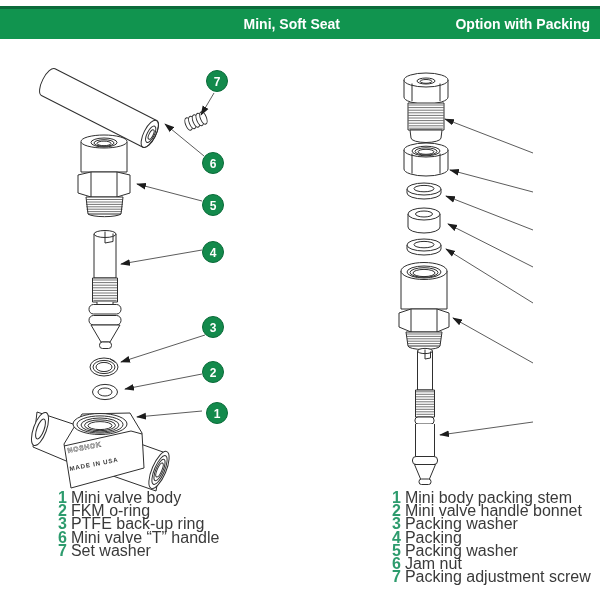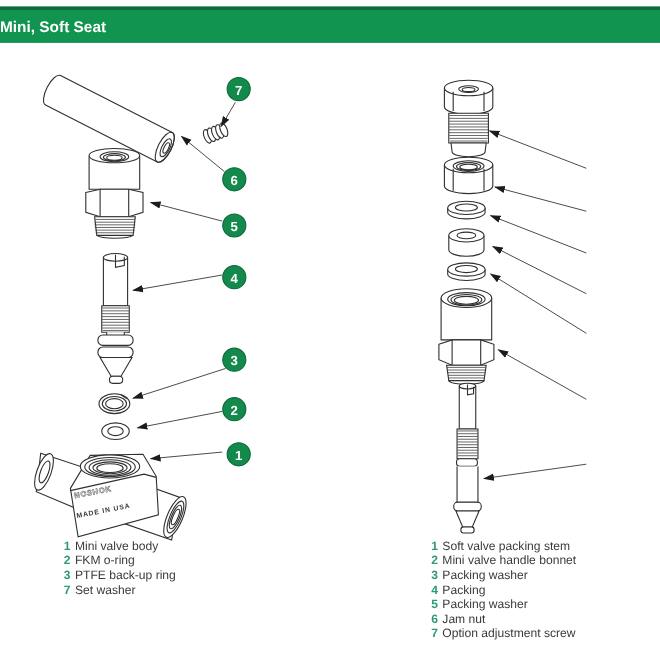--- a/index.html
+++ b/index.html
@@ -2,47 +2,48 @@
 <html><head>
 <meta charset="utf-8">
 <style>
   html,body{margin:0;padding:0;background:#ffffff;width:600px;height:600px;
     font-family:"Liberation Sans", sans-serif;overflow:hidden;}
   .page{position:relative;width:600px;height:600px;background:#fff;}
 
   .header-bar{position:absolute;left:0;top:6px;width:600px;height:33px;
     background:#11944F;border-top:3px solid #0B6B3A;box-sizing:border-box;}
   .header-title{position:absolute;top:0;height:25px;line-height:30px;
-    color:#ffffff;font-size:14px;font-weight:bold;text-align:left;}
+    color:#ffffff;font-size:14px;font-weight:bold;text-align:right;}
   .header-title.left{left:0;width:340px;}
   .header-title.right{left:330px;width:260px;}
 
   svg.art{position:absolute;left:0;top:0;}
   .ln{stroke:#2F2F2F;stroke-width:1;fill:none;}
   .fw{stroke:#2F2F2F;stroke-width:1;fill:#ffffff;}
   .thin{stroke:#3a3a3a;stroke-width:0.7;fill:none;}
   .leader{stroke:#4a4a4a;stroke-width:0.9;fill:none;}
 
   .callout{position:absolute;width:22px;height:22px;border-radius:50%;
     background:#138A4C;border:1px solid #0A6B39;color:#fff;font-size:12px;
     font-weight:bold;text-align:center;line-height:22px;box-sizing:border-box;}
 
-  .legend{position:absolute;width:250px;font-size:11px;color:#3a3a3a;}
+  .legend{position:absolute;width:250px;font-size:16px;color:#3a3a3a;}
   .legend .row{line-height:13.2px;white-space:nowrap;}
   .legend .num{color:#2D9B6D;font-weight:bold;margin-right:4px;}
   .legend.left{left:58px;top:491px;}
   .legend.right{left:392px;top:491px;}
 </style>
 </head>
 <body>
 
 <div class="page">
 
   <div class="header-bar">
     <div class="header-title left">Mini, Soft Seat</div>
+    <div class="header-title right">Option with Packing</div>
   </div>
 
   <svg class="art" width="600" height="600" viewBox="0 0 600 600">
     <defs>
       <marker id="arr" markerWidth="11" markerHeight="9" refX="10" refY="4.5" orient="auto">
         <path d="M11,4.5 L0,0.8 L0,8.2 Z" fill="#1c1c1c"></path>
       </marker>
     </defs>
 
     <g transform="translate(50,83) rotate(27)">
@@ -209,26 +210,27 @@
   <div class="callout" style="left:202px;top:316px;">3</div>
   <div class="callout" style="left:202px;top:241px;">4</div>
   <div class="callout" style="left:202px;top:194px;">5</div>
   <div class="callout" style="left:202px;top:152px;">6</div>
   <div class="callout" style="left:206px;top:70px;">7</div>
 
   <div class="legend left">
     <div class="row"><span class="num">1</span><span>Mini valve body</span></div>
     <div class="row"><span class="num">2</span><span>FKM o-ring</span></div>
     <div class="row"><span class="num">3</span><span>PTFE back-up ring</span></div>
+    <div class="row"><span class="num">6</span><span>Mini valve “T” handle</span></div>
     <div class="row"><span class="num">7</span><span>Set washer</span></div>
   </div>
 
   <div class="legend right">
-    <div class="row"><span class="num">1</span><span>Soft valve packing stem</span></div>
+    <div class="row"><span class="num">1</span><span>Mini body packing stem</span></div>
     <div class="row"><span class="num">2</span><span>Mini valve handle bonnet</span></div>
     <div class="row"><span class="num">3</span><span>Packing washer</span></div>
     <div class="row"><span class="num">4</span><span>Packing</span></div>
     <div class="row"><span class="num">5</span><span>Packing washer</span></div>
     <div class="row"><span class="num">6</span><span>Jam nut</span></div>
-    <div class="row"><span class="num">7</span><span>Option adjustment screw</span></div>
+    <div class="row"><span class="num">7</span><span>Packing adjustment screw</span></div>
   </div>
 
 </div>
 
 </body></html>

